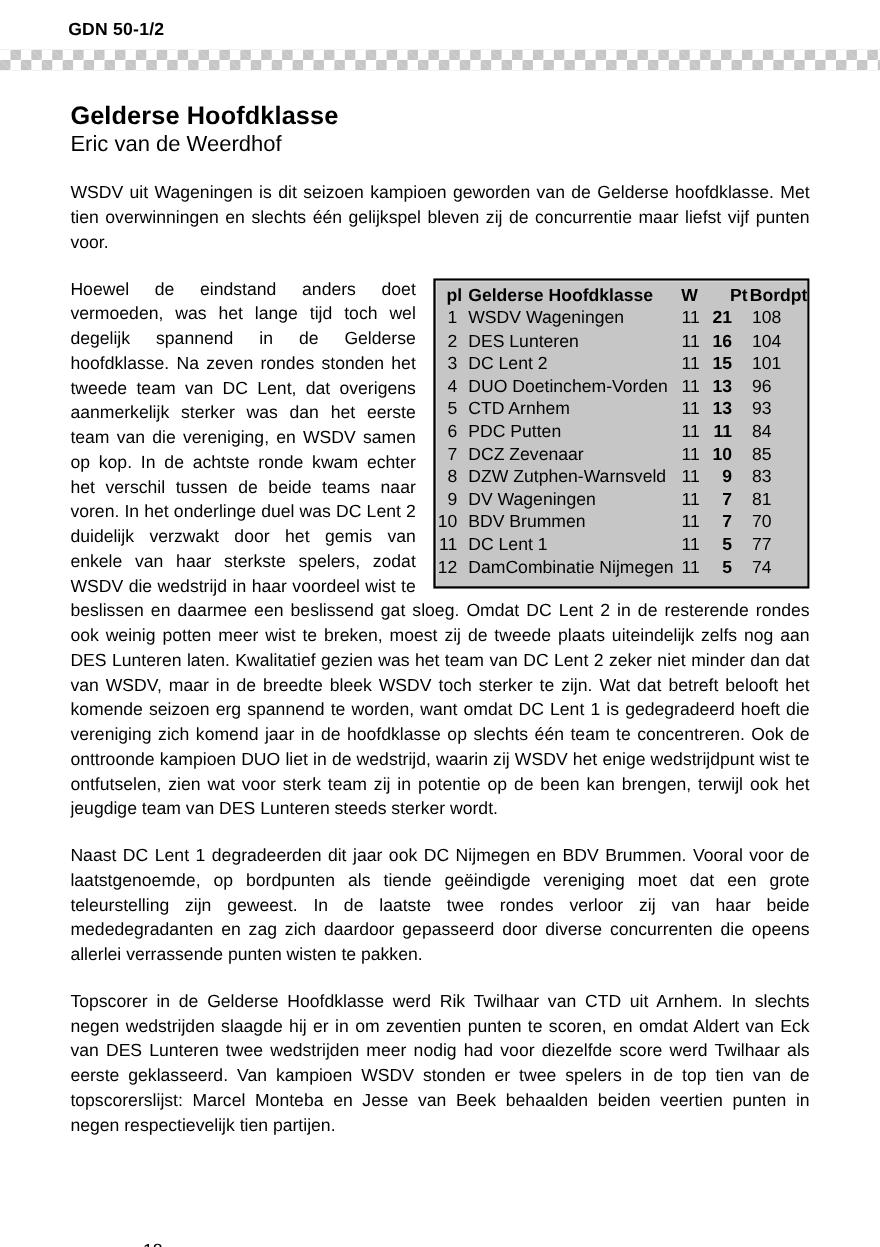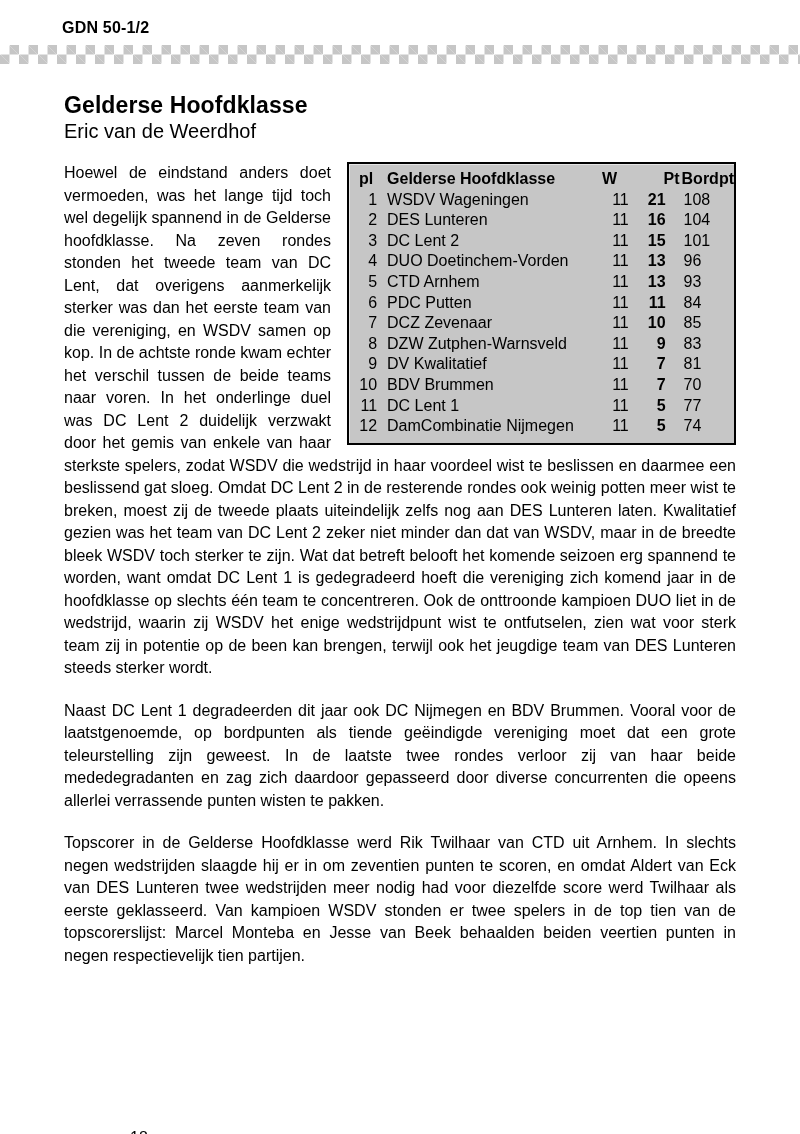--- a/index.html
+++ b/index.html
@@ -87,21 +87,21 @@
   }
 
   
   .wrap-region {
     margin-top: 20px;
     overflow: hidden;
   }
 
   .standings-float {
     float: right;
-    width: 389px;
+    width: 342px;
     margin: 0 0 6px 16px;
   }
 
   
   .standings {
     background: #c6c6c6;
     border: 2px solid #000000;
     padding: 5px 0 6px 0;
     box-sizing: border-box;
     box-shadow: inset 1px 1px 0 #e4e4e4;
@@ -153,20 +153,21 @@
   <div class="running-head">GDN 50-1/2</div>
 
   <div class="checker-rule"></div>
 
   <div class="article">
 
     <h1 class="article-title">Gelderse Hoofdklasse</h1>
 
     <p class="article-byline">Eric van de Weerdhof</p>
 
+    <p class="body-text para-intro">WSDV uit Wageningen is dit seizoen kampioen geworden van de Gelderse hoofdklasse. Met tien overwinningen en slechts één gelijkspel bleven zij de concurrentie maar liefst vijf punten voor.</p>
 
     <div class="wrap-region">
 
       <div class="standings-float">
         <div class="standings">
           <table class="standings-table">
             <thead>
               <tr>
                 <th class="col-pl">pl</th>
                 <th class="col-team">Gelderse Hoofdklasse</th>
@@ -227,21 +228,21 @@
               </tr>
               <tr>
                 <td class="col-pl">8</td>
                 <td class="col-team">DZW Zutphen-Warnsveld</td>
                 <td class="col-w">11</td>
                 <td class="col-pt">9</td>
                 <td class="col-bordpt">83</td>
               </tr>
               <tr>
                 <td class="col-pl">9</td>
-                <td class="col-team">DV Kwalitatief</td>
+                <td class="col-team">DV Wageningen</td>
                 <td class="col-w">11</td>
                 <td class="col-pt">7</td>
                 <td class="col-bordpt">81</td>
               </tr>
               <tr>
                 <td class="col-pl">10</td>
                 <td class="col-team">BDV Brummen</td>
                 <td class="col-w">11</td>
                 <td class="col-pt">7</td>
                 <td class="col-bordpt">70</td>

